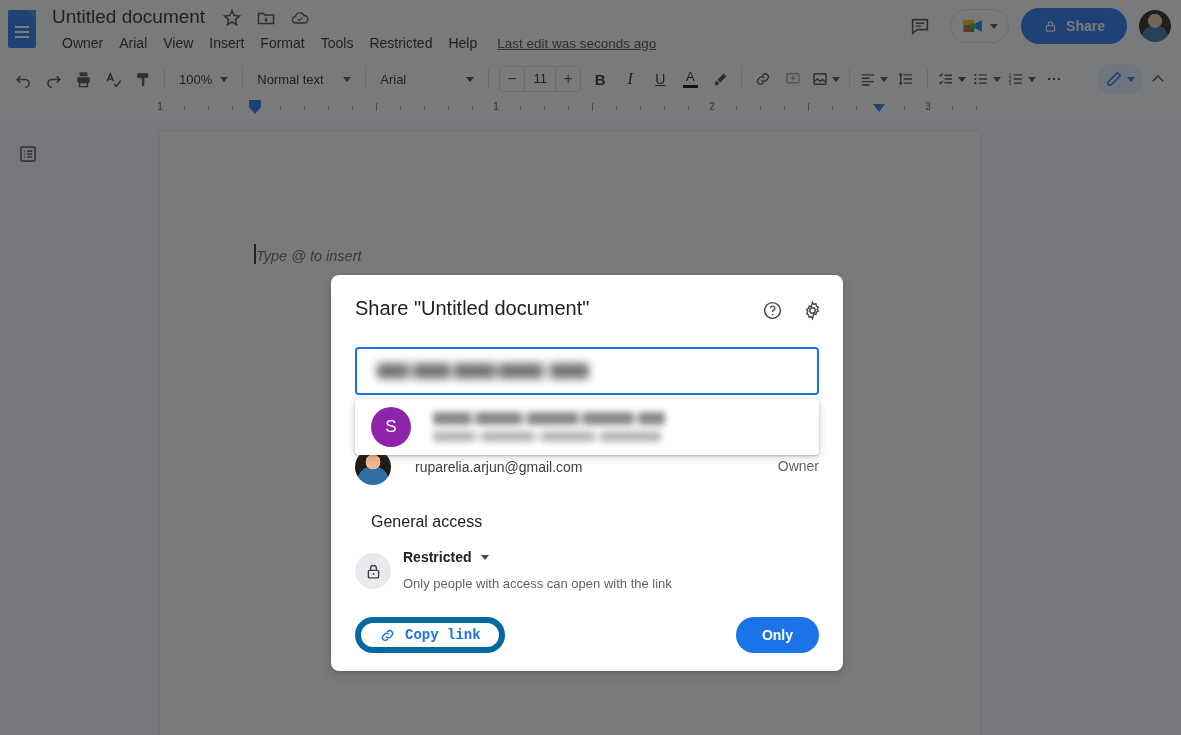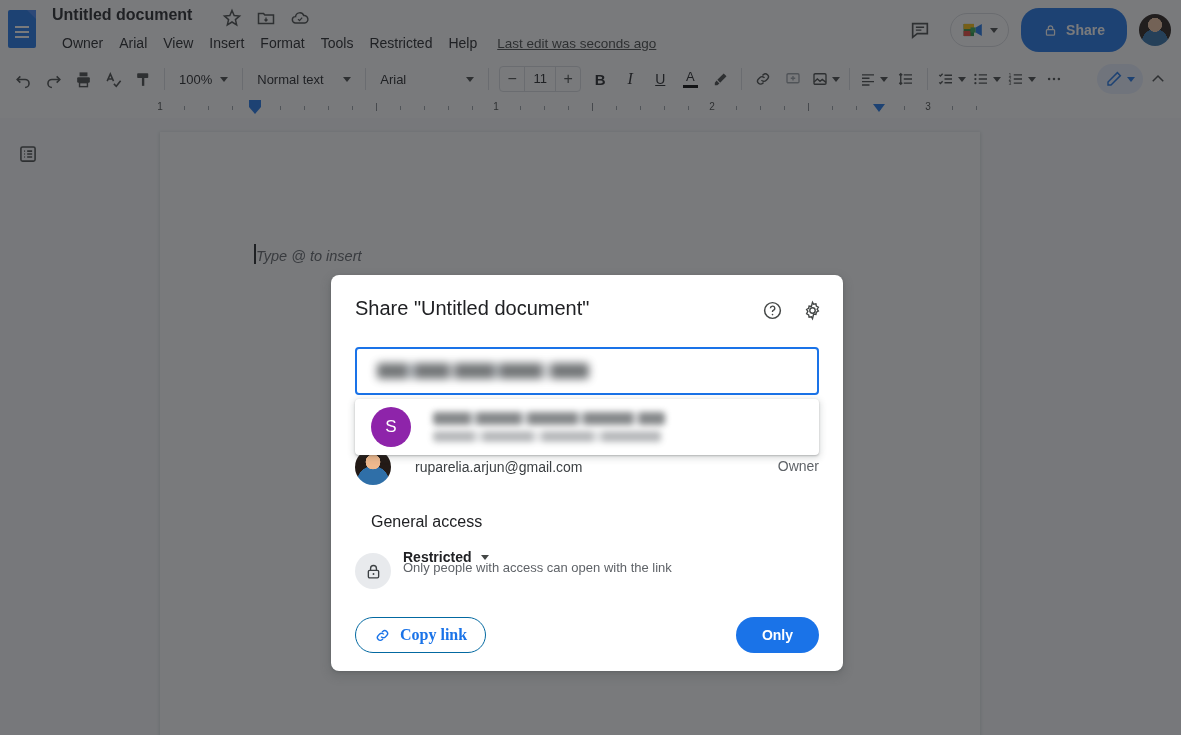--- a/index.html
+++ b/index.html
@@ -27,21 +27,21 @@
     background: #4285f4;
     clip-path: polygon(0 0, 100% 100%, 100% 0);
   }
   .docs-logo .ln {
     position: absolute; left: 7px; width: 14px; height: 2px; background: #fff;
   }
   .docs-logo .ln1 { top: 16px; } .docs-logo .ln2 { top: 21px; } .docs-logo .ln3 { top: 26px; }
 
   .doc-title {
     position: absolute; left: 52px; top: 6px;
-    font-size: 16px; color: #202124; white-space: nowrap; font-weight: bold;
+    font-size: 19px; color: #202124; white-space: nowrap;
   }
   .title-icons { position: absolute; left: 222px; top: 8px; display: flex; gap: 14px; }
   .title-icons .ti { width: 20px; height: 20px; color: #444746; cursor: pointer; }
   .title-icons svg { display: block; }
 
   .menubar {
     position: absolute; left: 54px; top: 33px;
     display: flex; gap: 0px; align-items: center;
     font-size: 14px; color: #202124;
   }
@@ -62,21 +62,21 @@
     display: flex; align-items: center; justify-content: center;
     cursor: pointer; color: #444746;
   }
   .meet-pill {
     display: flex; align-items: center; gap: 3px;
     height: 34px; padding: 0 10px 0 10px;
     border: 1px solid #dadce0; border-radius: 18px; cursor: pointer;
   }
   .share-btn {
     display: flex; align-items: center; gap: 8px;
-    height: 44px; padding: 0 22px;
+    height: 36px; padding: 0 22px;
     background: #1a73e8; color: #fff; border: none; border-radius: 18px;
     font-size: 14px; font-weight: bold; cursor: pointer;
     font-family: "Liberation Sans", sans-serif;
   }
   .avatar-hdr {
     width: 32px; height: 32px; border-radius: 50%;
     background: radial-gradient(circle at 50% 34%, #f0c3a0 0 26%, transparent 27%),
                 radial-gradient(circle at 50% 88%, #2f6fa8 0 40%, transparent 41%),
                 #231a16;
     background-color: #231a16; cursor: pointer; overflow: hidden;
@@ -273,30 +273,30 @@
     position: absolute; left: 24px; top: 278px; width: 36px; height: 36px;
     border-radius: 50%; background: #e8eaed;
     display: flex; align-items: center; justify-content: center; color: #3c4043;
   }
   .restricted-row {
     position: absolute; left: 72px; top: 274px;
     display: flex; align-items: center; gap: 10px; cursor: pointer;
   }
   .restricted-label { font-size: 14px; color: #202124; font-weight: bold; }
   .restricted-sub {
-    position: absolute; left: 72px; top: 285px;
+    position: absolute; left: 72px; top: 301px;
     font-size: 13px; color: #5f6368;
   }
 
   .copy-link-btn {
     position: absolute; left: 24px; top: 342px; height: 36px;
     display: flex; align-items: center; gap: 9px; padding: 0 18px;
-    border: 1px solid #0369a1; border-radius: 18px; background: #fff;
-    color: #1a73e8; font-size: 16px; font-weight: bold; cursor: pointer;
-    font-family: Liberation Serif, serif;
+    border: 6px solid #0369a1; border-radius: 18px; background: #fff;
+    color: #1a73e8; font-size: 14px; font-weight: bold; cursor: pointer;
+    font-family: Liberation Mono, monospace;
   }
   .done-btn {
     position: absolute; right: 24px; top: 342px; height: 36px;
     padding: 0 26px; background: #1a73e8; color: #fff; border: none;
     border-radius: 18px; font-size: 14px; font-weight: bold; cursor: pointer;
     font-family: "Liberation Sans", sans-serif;
   }
 </style>
 </head>
 <body>

